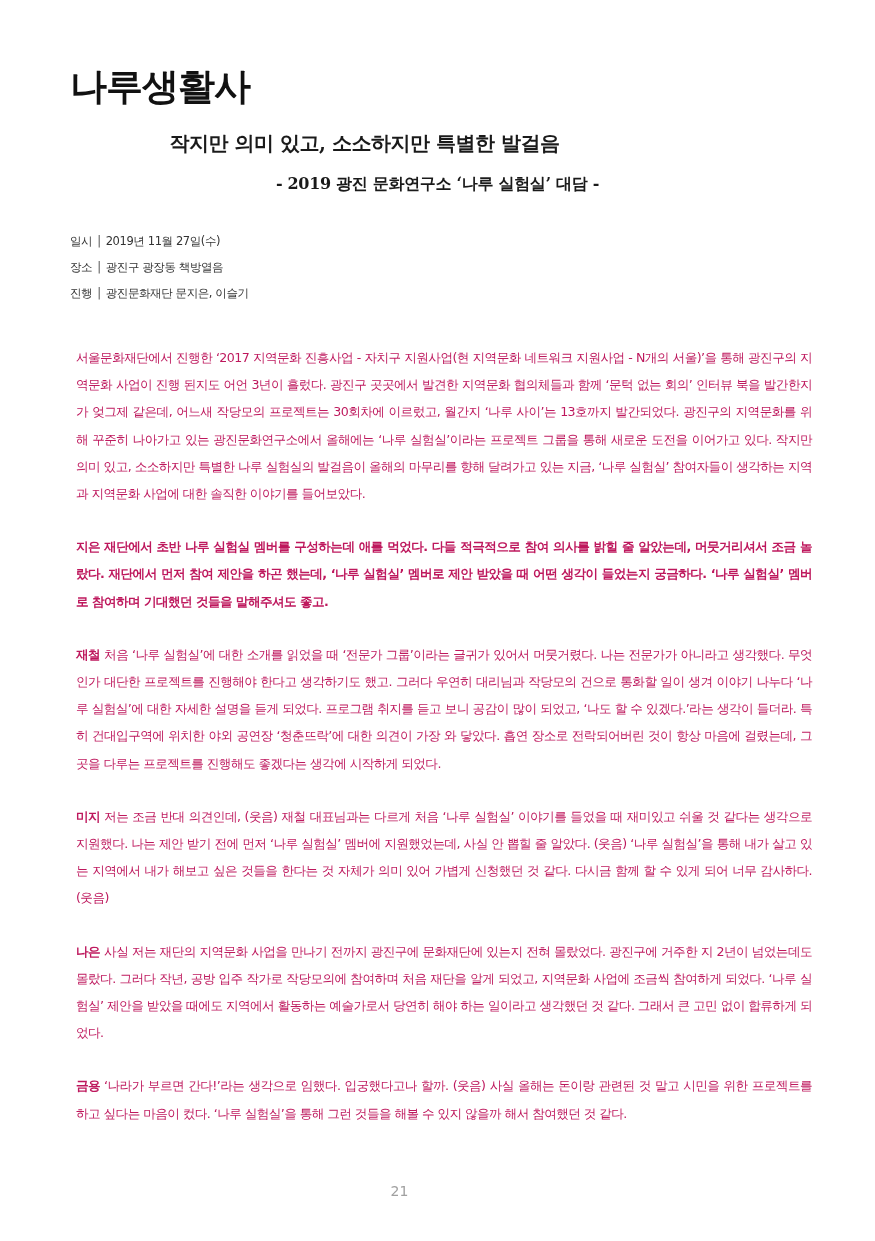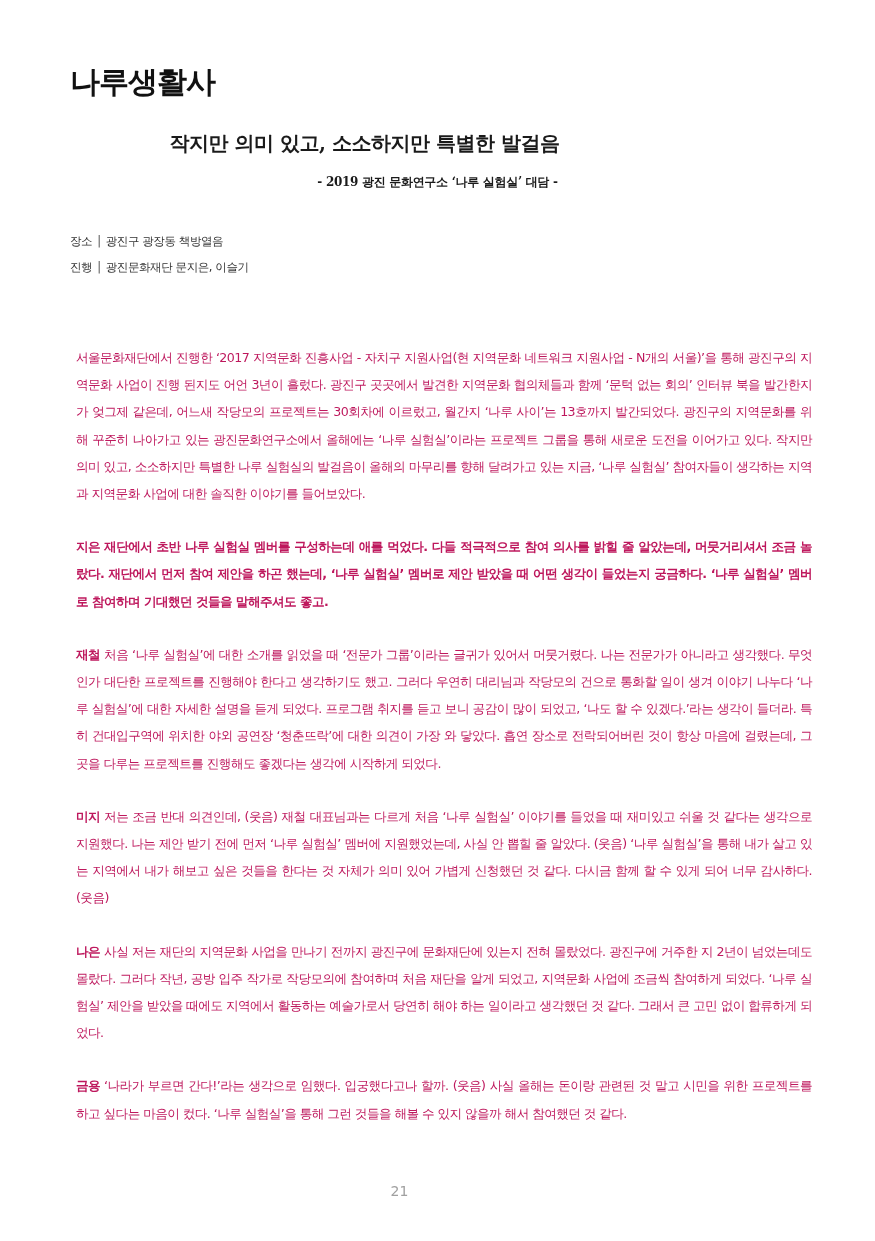--- a/index.html
+++ b/index.html
@@ -14,21 +14,21 @@
       overflow: hidden;
       color: #231f20;
       font-family: "DejaVu Sans", "Liberation Sans", sans-serif;
     }
     .section-title {
       position: absolute;
       left: 70px;
       top: 62px;
       font-family: "DejaVu Serif", "Liberation Serif", serif;
       font-weight: bold;
-      font-size: 30px;
+      font-size: 37px;
       letter-spacing: -1px;
       color: #111;
       margin: 0;
     }
     .headline {
       position: absolute;
       left: 0;
       width: 729px;
       top: 130px;
       text-align: center;
@@ -40,21 +40,21 @@
       color: #1a1a1a;
     }
     .subhead {
       position: absolute;
       left: 0;
       width: 875px;
       top: 174px;
       text-align: center;
       font-family: "DejaVu Serif", "Liberation Serif", serif;
       font-weight: bold;
-      font-size: 12px;
+      font-size: 16px;
       letter-spacing: -0.3px;
       margin: 0;
       color: #1a1a1a;
     }
     .meta {
       position: absolute;
       left: 70px;
       top: 228px;
       font-size: 11.5px;
       line-height: 26px;
@@ -89,20 +89,23 @@
   </style>
 </head>
 <body>
 
 <h1 class="section-title">나루생활사</h1>
 <h2 class="headline">작지만 의미 있고, 소소하지만 특별한 발걸음</h2>
 <h3 class="subhead">- 2019 광진 문화연구소 ‘나루 실험실’ 대담 -</h3>
 
 <div class="meta">
   <div class="meta-row">
+    <span>일시</span><span class="meta-sep">|</span><span>2019년 11월 27일(수)</span>
+  </div>
+  <div class="meta-row">
     <span>장소</span><span class="meta-sep">|</span><span>광진구 광장동 책방열음</span>
   </div>
   <div class="meta-row">
     <span>진행</span><span class="meta-sep">|</span><span>광진문화재단 문지은, 이슬기</span>
   </div>
 </div>
 
 <div class="body-text">
   <p class="para">서울문화재단에서 진행한 ‘2017 지역문화 진흥사업 - 자치구 지원사업(현 지역문화 네트워크 지원사업 - N개의 서울)’을 통해 광진구의 지역문화 사업이 진행 된지도 어언 3년이 흘렀다. 광진구 곳곳에서 발견한 지역문화 협의체들과 함께 ‘문턱 없는 회의’ 인터뷰 북을 발간한지가 엊그제 같은데, 어느새 작당모의 프로젝트는 30회차에 이르렀고, 월간지 ‘나루 사이’는 13호까지 발간되었다. 광진구의 지역문화를 위해 꾸준히 나아가고 있는 광진문화연구소에서 올해에는 ‘나루 실험실’이라는 프로젝트 그룹을 통해 새로운 도전을 이어가고 있다. 작지만 의미 있고, 소소하지만 특별한 나루 실험실의 발걸음이 올해의 마무리를 향해 달려가고 있는 지금, ‘나루 실험실’ 참여자들이 생각하는 지역과 지역문화 사업에 대한 솔직한 이야기를 들어보았다.</p>
 

